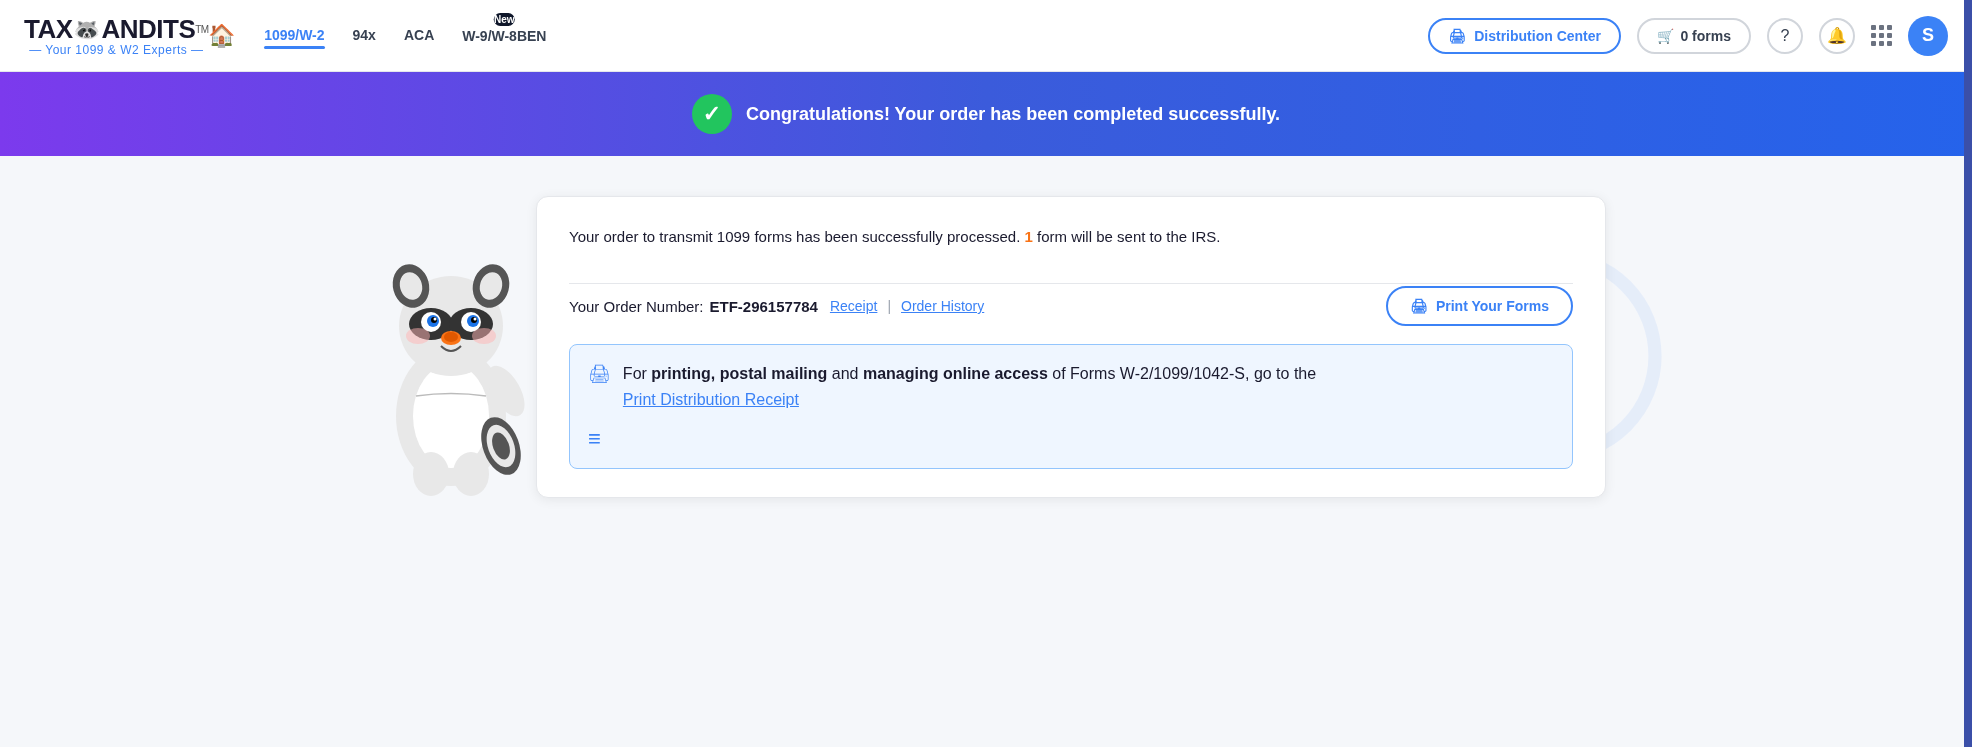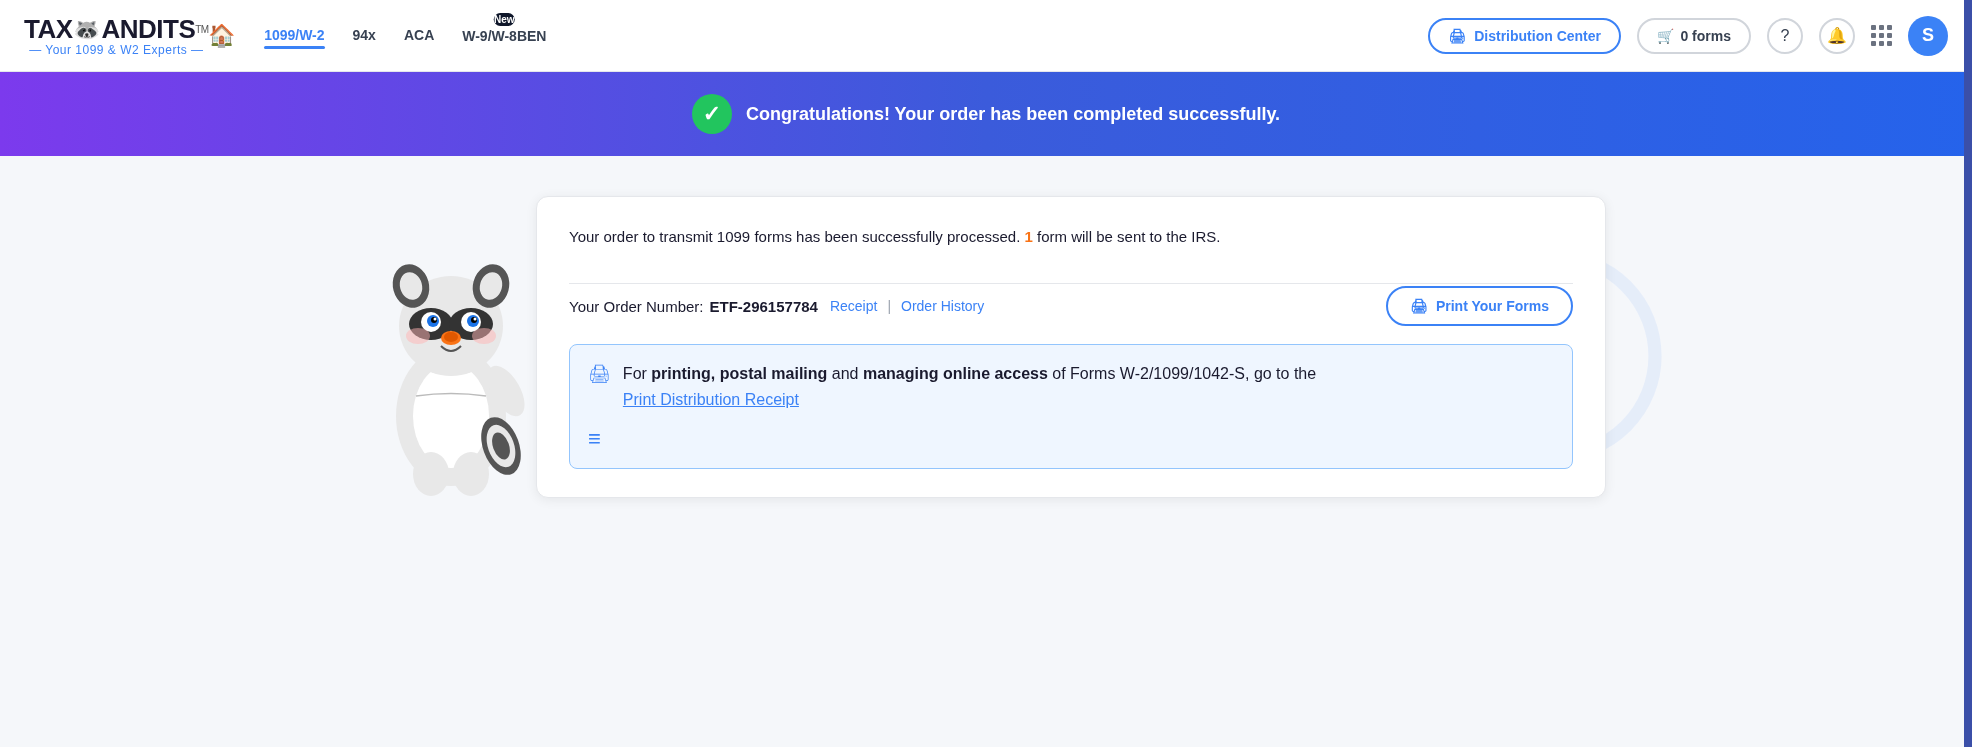--- a/index.html
+++ b/index.html
@@ -246,20 +246,21 @@
     }
     .order-links {
       display: flex;
       align-items: center;
       gap: 10px;
       margin-left: 12px;
     }
     .order-link {
       color: #3b82f6;
       font-size: 14px;
+      text-decoration: underline;
       cursor: pointer;
     }
     .order-sep {
       color: #9ca3af;
       font-size: 14px;
     }
     .btn-print-forms {
       display: flex;
       align-items: center;
       gap: 8px;

